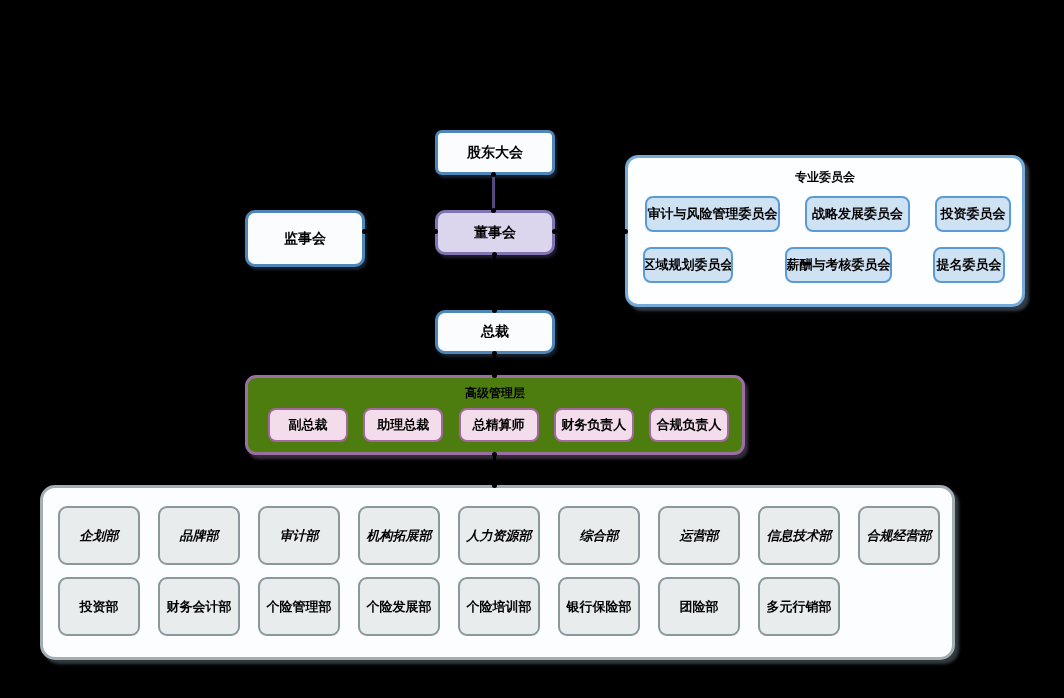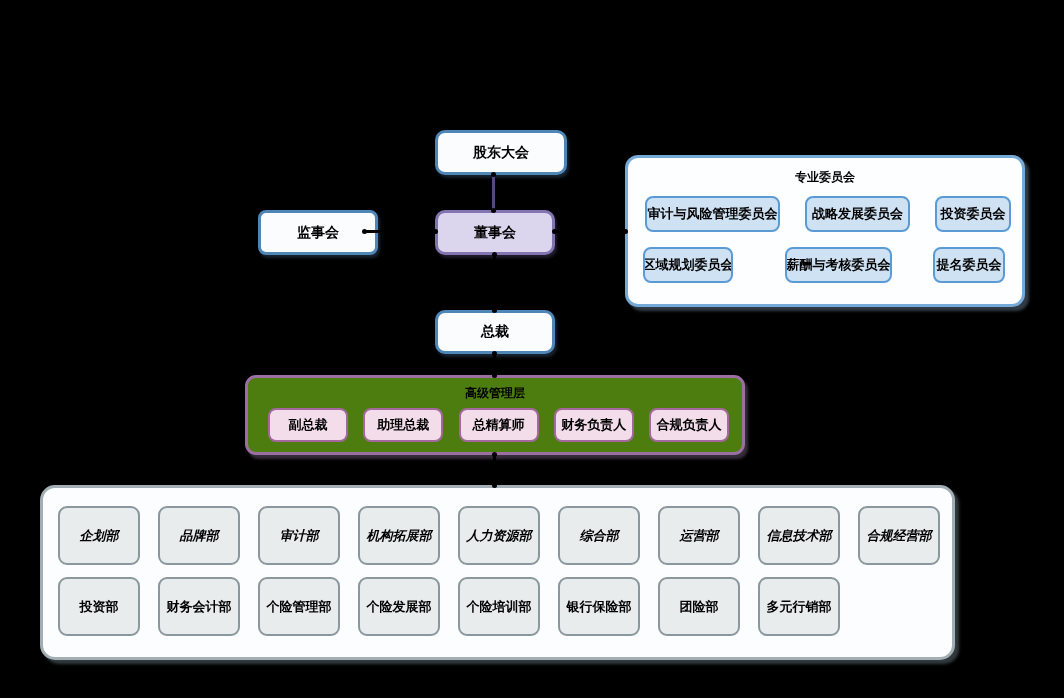--- a/index.html
+++ b/index.html
@@ -26,22 +26,22 @@
   #conn-mgmt-depts         { left:493px; top:454px; width:3px; height:32px; }
 
   
   .node {
     position:absolute; box-sizing:border-box; border-radius:10px; z-index:1;
     display:flex; align-items:center; justify-content:center;
     font-weight:bold; font-size:14px; white-space:nowrap;
   }
   .node.blue   { background:#fafcfe; border:3px solid #4e86b8; box-shadow:2px 3px 3px rgba(70,100,140,.35); }
   .node.purple { background:#dcd5ee; border:3px solid #8274b0; box-shadow:2px 3px 3px rgba(90,80,130,.35); }
-  #node-shareholders { left:435px; top:130px; width:132px; height:45px; }
-  #node-supervisory  { left:258px; top:210px; width:120px; height:45px;border-radius:8px; }
+  #node-shareholders { left:435px; top:130px; width:120px; height:45px;border-radius:7px; }
+  #node-supervisory  { left:245px; top:210px; width:120px; height:57px; }
   #node-board        { left:435px; top:210px; width:120px; height:45px; }
   #node-president    { left:435px; top:310px; width:120px; height:44px; }
 
   
   .panel { position:absolute; box-sizing:border-box; z-index:1; }
   .panel-title { position:absolute; left:0; right:0; text-align:center; font-weight:bold; font-size:12px; }
 
   #panel-committees {
     left:625px; top:155px; width:400px; height:152px; border-radius:13px;
     background:#fdfeff; border:3px solid #74a9d8; box-shadow:4px 4px 3px rgba(100,120,140,.5);

